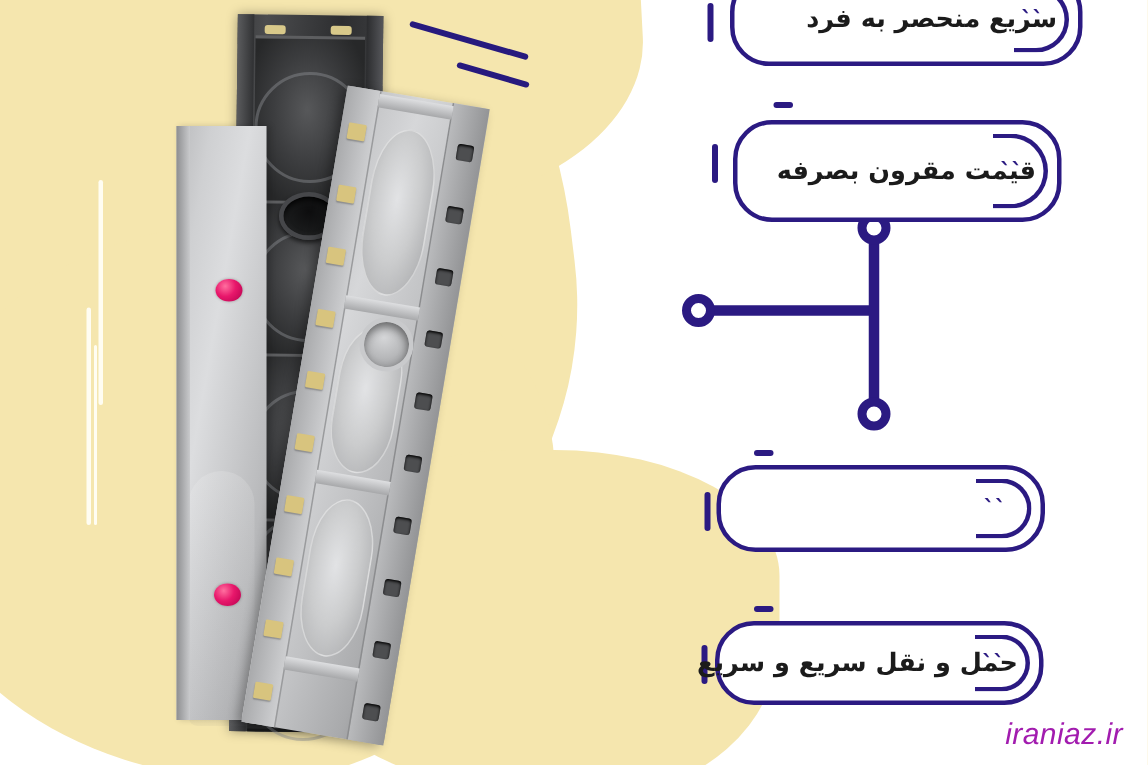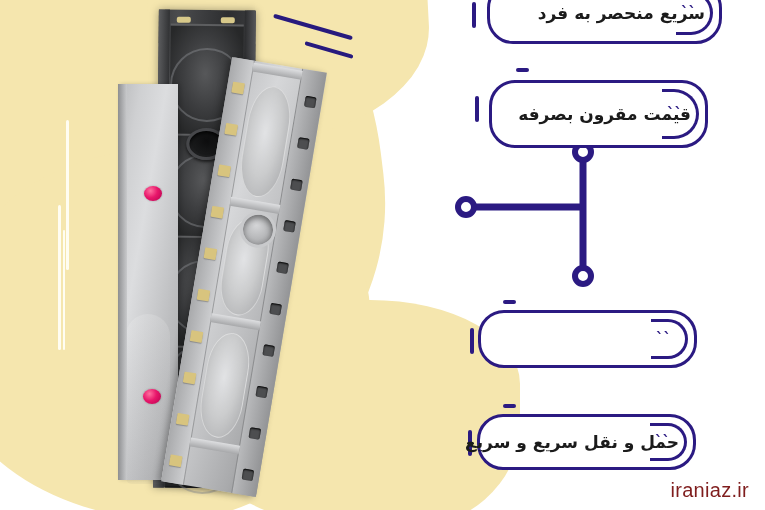--- a/index.html
+++ b/index.html
@@ -177,22 +177,23 @@
     position:absolute;right:23px;top:50%;transform:translateY(-50%);
     color:#2b1a82;font-size:15px;font-weight:bold;line-height:.8;
   }
   
   .fdash{position:absolute;width:13px;height:4px;background:#2b1a82;border-radius:2px;}
   
   .ftick{position:absolute;width:4px;height:26px;background:#2b1a82;border-radius:2px;}
 
   .watermark{
     position:absolute;right:16px;bottom:8px;
-    color:#7f1d1d;font-size:20px;letter-spacing:.3px;
+    color:#a21caf;font-size:20px;letter-spacing:.3px;
     font-family:"Liberation Sans",sans-serif;
+    font-style:italic;
   }
 </style>
 </head>
 <body>
 
 <div class="stage">
 
   <div class="blob"></div>
   <div class="blob2"></div>
   <div class="blob3"></div>

